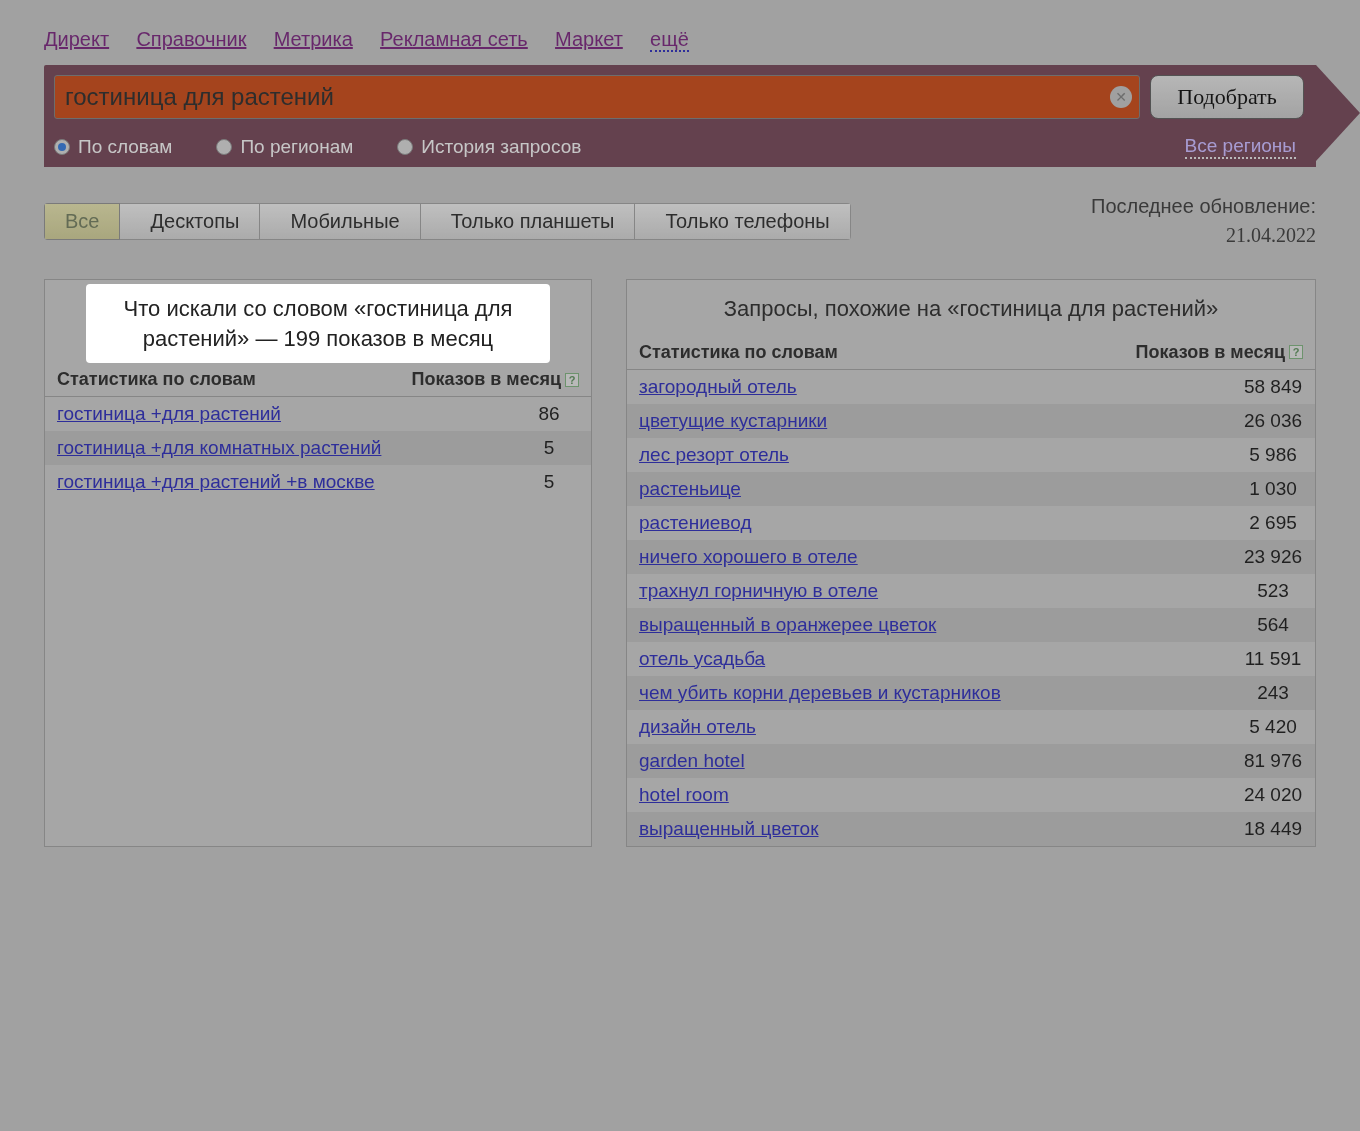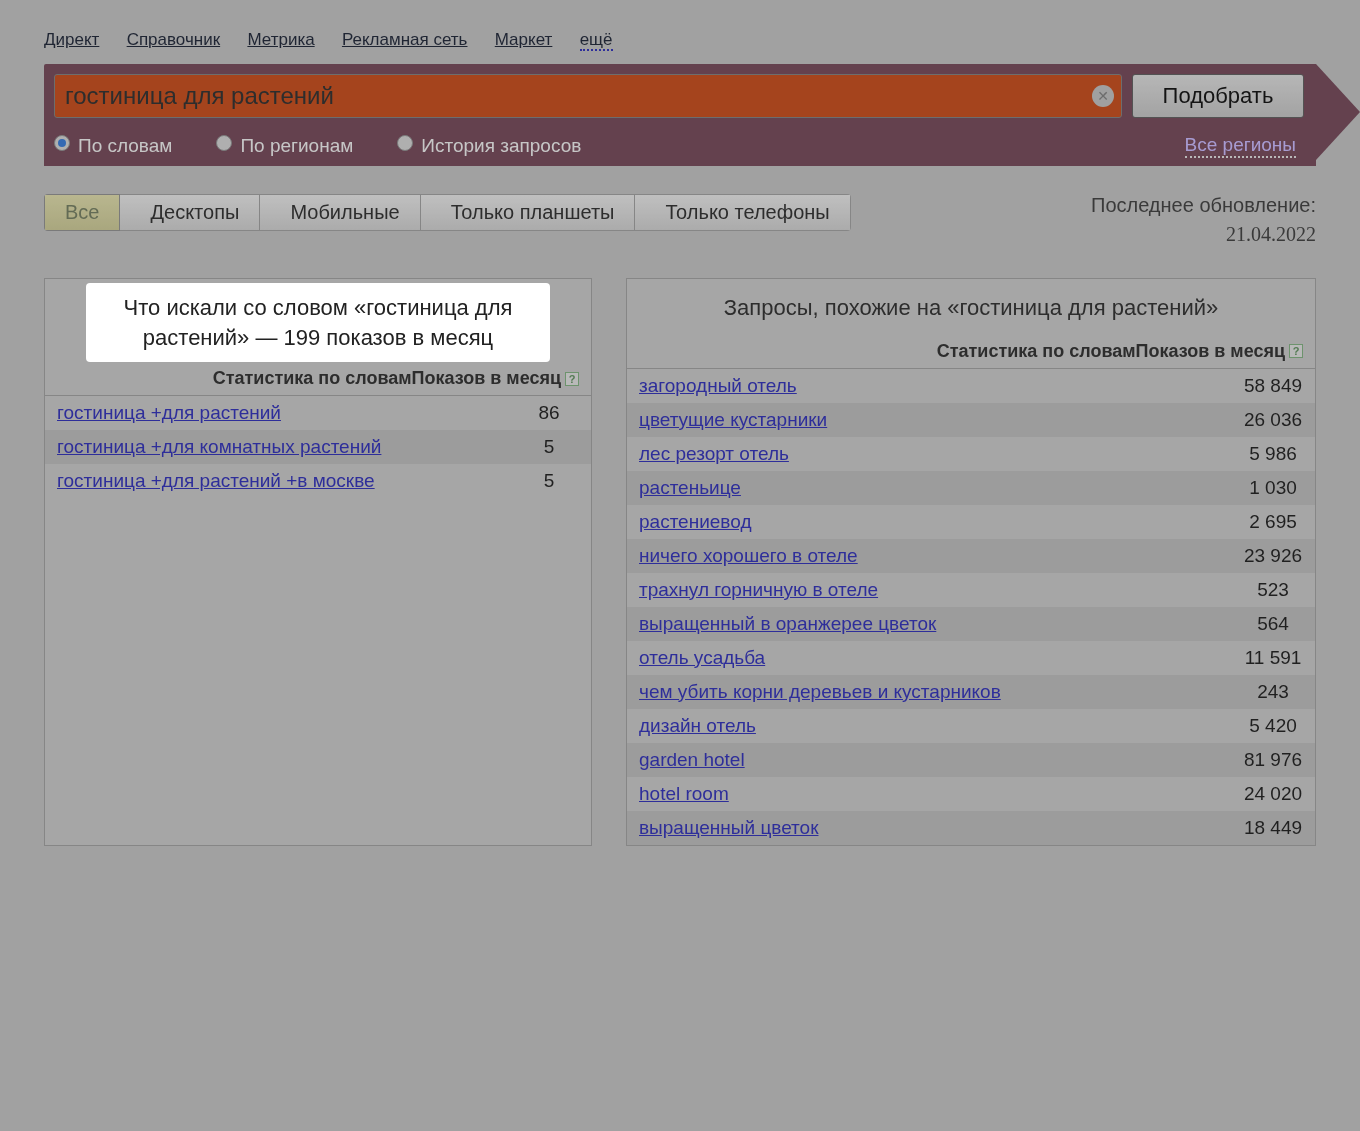--- a/index.html
+++ b/index.html
@@ -21,23 +21,23 @@
     z-index: 50;
   }
   .container {
     padding: 28px 44px 0 44px;
   }
   
   .toplinks {
     margin-bottom: 14px;
   }
   .toplinks a {
-    color: #0f172a;
+    color: #701a75;
     text-decoration: underline;
-    font-size: 17px;
+    font-size: 20px;
     margin-right: 22px;
   }
   .toplinks a.more {
     text-decoration: none;
     border-bottom: 2px dotted #2323b3;
   }
   
   .searchbar-wrap {
     position: relative;
     background: #6b3c4e;
@@ -78,39 +78,41 @@
     right: 8px; top: 50%; transform: translateY(-50%);
     width: 22px; height: 22px;
     border-radius: 50%;
     background: #bbb;
     color: #777;
     display: flex; align-items: center; justify-content: center;
     font-size: 14px;
     cursor: pointer;
   }
   .submit-btn {
-    width: 172px;
+    width: 154px;
     height: 44px;
     background: linear-gradient(#d9d9d9,#bfbfbf);
     border: 1px solid #555;
     font-size: 22px;
     cursor: pointer;
-    border-radius: 3px;
+    border-radius: 8px;
+    font-family: Liberation Serif, serif;
   }
   
   .radio-row {
     display: flex;
     align-items: center;
     padding: 8px 2px 8px 2px;
     background: #6b3c4e;
     color: #eee;
     font-size: 19px;
   }
   .radio-item {
     display: flex;
+    align-items: center;
     margin-right: 44px;
     cursor: pointer;
   }
   .radio-dot {
     width: 16px; height: 16px; border-radius: 50%;
     background: #cfcfcf;
     margin-right: 8px;
     border: 1px solid #888;
     display: flex; align-items: center; justify-content: center;
   }
@@ -122,21 +124,21 @@
   .filler { flex: 1; }
   .region-link {
     color: #c4b5fd;
     border-bottom: 2px dotted #ddd;
     cursor: pointer;
     margin-right: 8px;
   }
   
   .tabs-row {
     display: flex;
-    align-items: flex-start;
+    align-items: center;
     margin-top: 28px;
   }
   .devtabs {
     display: flex;
     border-radius: 4px;
     overflow: hidden;
   }
   .devtab {
     padding: 6px 20px;
     border: 1px solid #999;
@@ -188,21 +190,20 @@
     position: relative;
     z-index: 60;
   }
   .thead-row {
     display: flex;
     padding: 6px 12px;
     border-bottom: 1px solid #999;
     font-weight: bold;
     font-size: 18px;
     align-items: center;
-    text-align: right;
   }
   .thead-row .col-q { flex: 1; }
   .thead-row .col-c { display: flex; align-items: center; gap: 4px; }
   .help-icon {
     width: 14px; height: 14px;
     border: 1px solid #7a7;
     color: #585;
     font-size: 11px;
     display: inline-flex; align-items: center; justify-content: center;
     background: #ddd;

